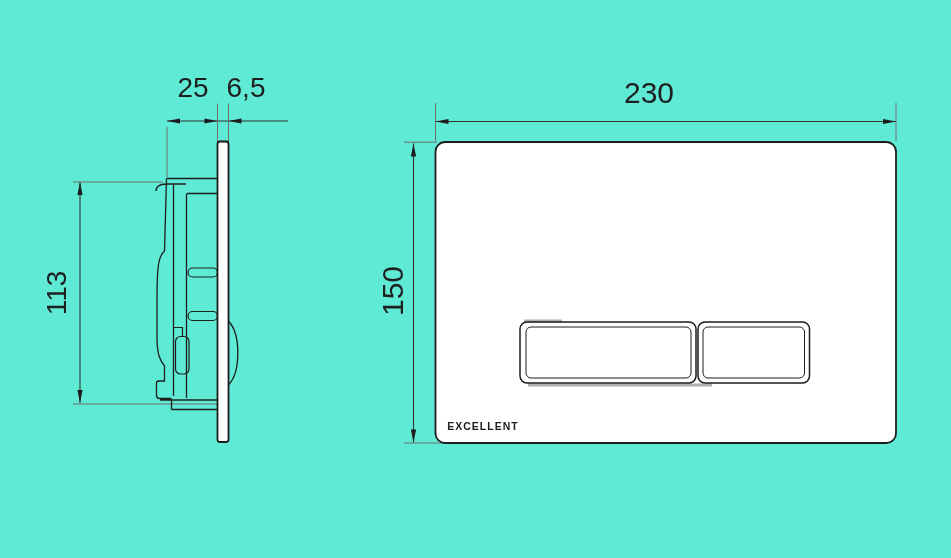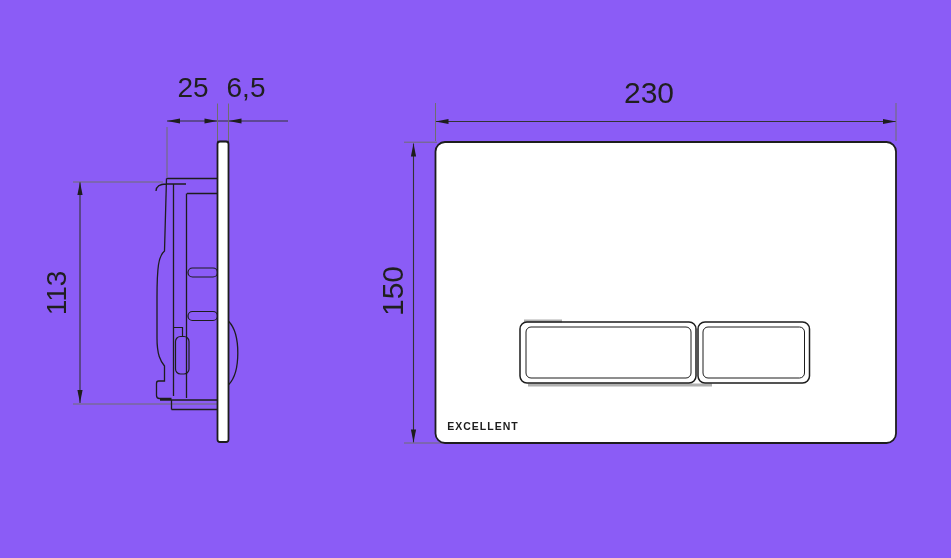--- a/index.html
+++ b/index.html
@@ -1,19 +1,19 @@
 <!DOCTYPE html>
 <html><head>
 <meta charset="utf-8">
 <style>
   html,body{margin:0;padding:0;background:#ffffff;}
   .canvas{
     position:relative;
     width:951px;height:558px;
-    background:#8b5cf6;
+    background:#5eead4;
     font-family:"Liberation Sans","DejaVu Sans",sans-serif;
     overflow:hidden;
   }
   svg{position:absolute;top:0;left:0;}
   .part{stroke:#1d1d1d;fill:none;}
   .part-thick{stroke:#1d1d1d;stroke-width:1.8;fill:#ffffff;}
   .dim{stroke:#333333;stroke-width:1.1;fill:none;}
   .ext{stroke:#6e6e6e;stroke-width:1;fill:none;}
   .arrow{fill:#1d1d1d;stroke:none;}
   .dim-text{fill:#1f1f1f;}

